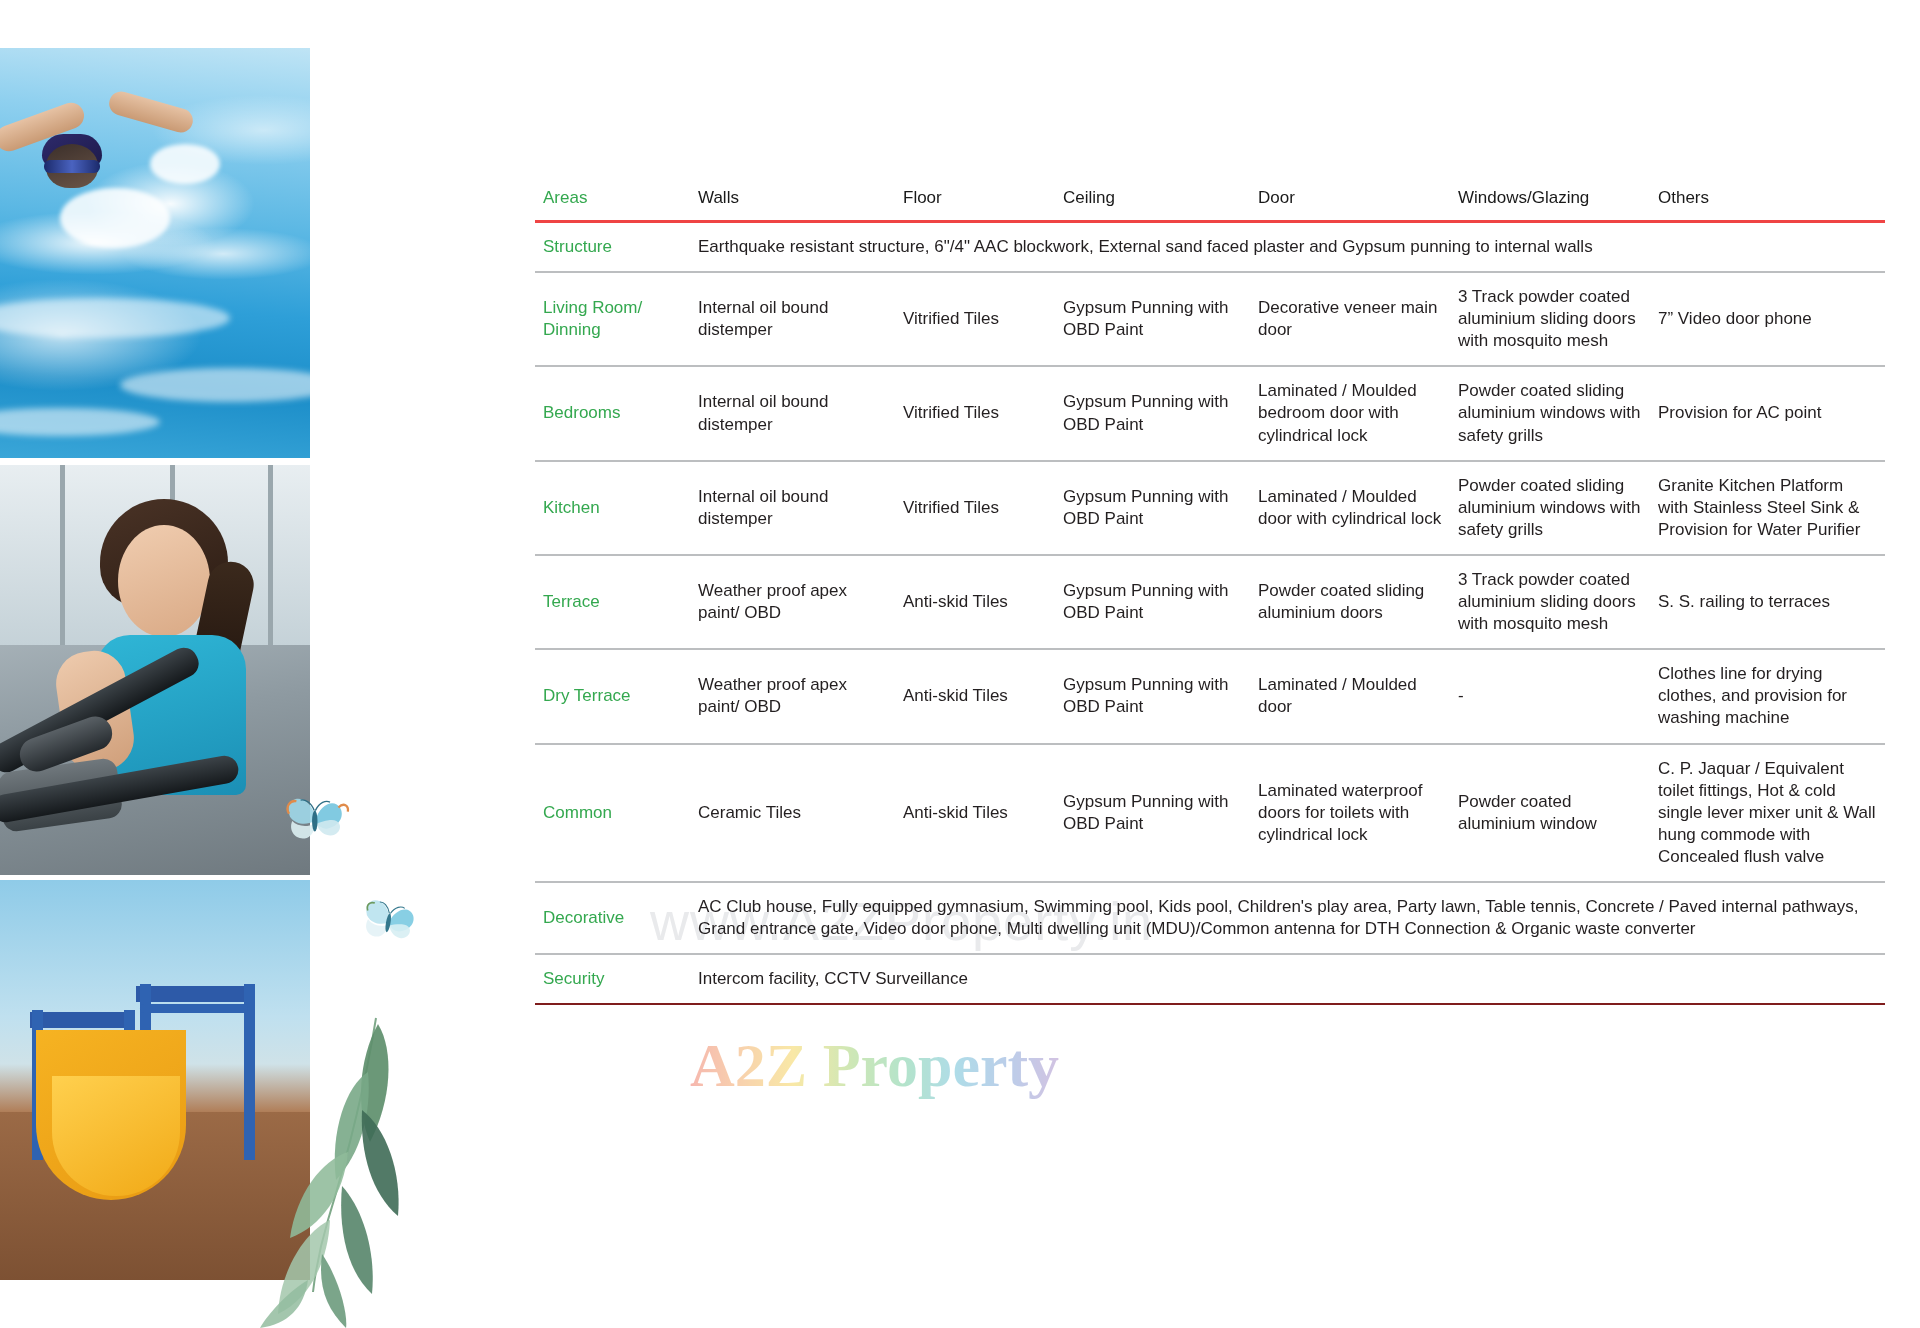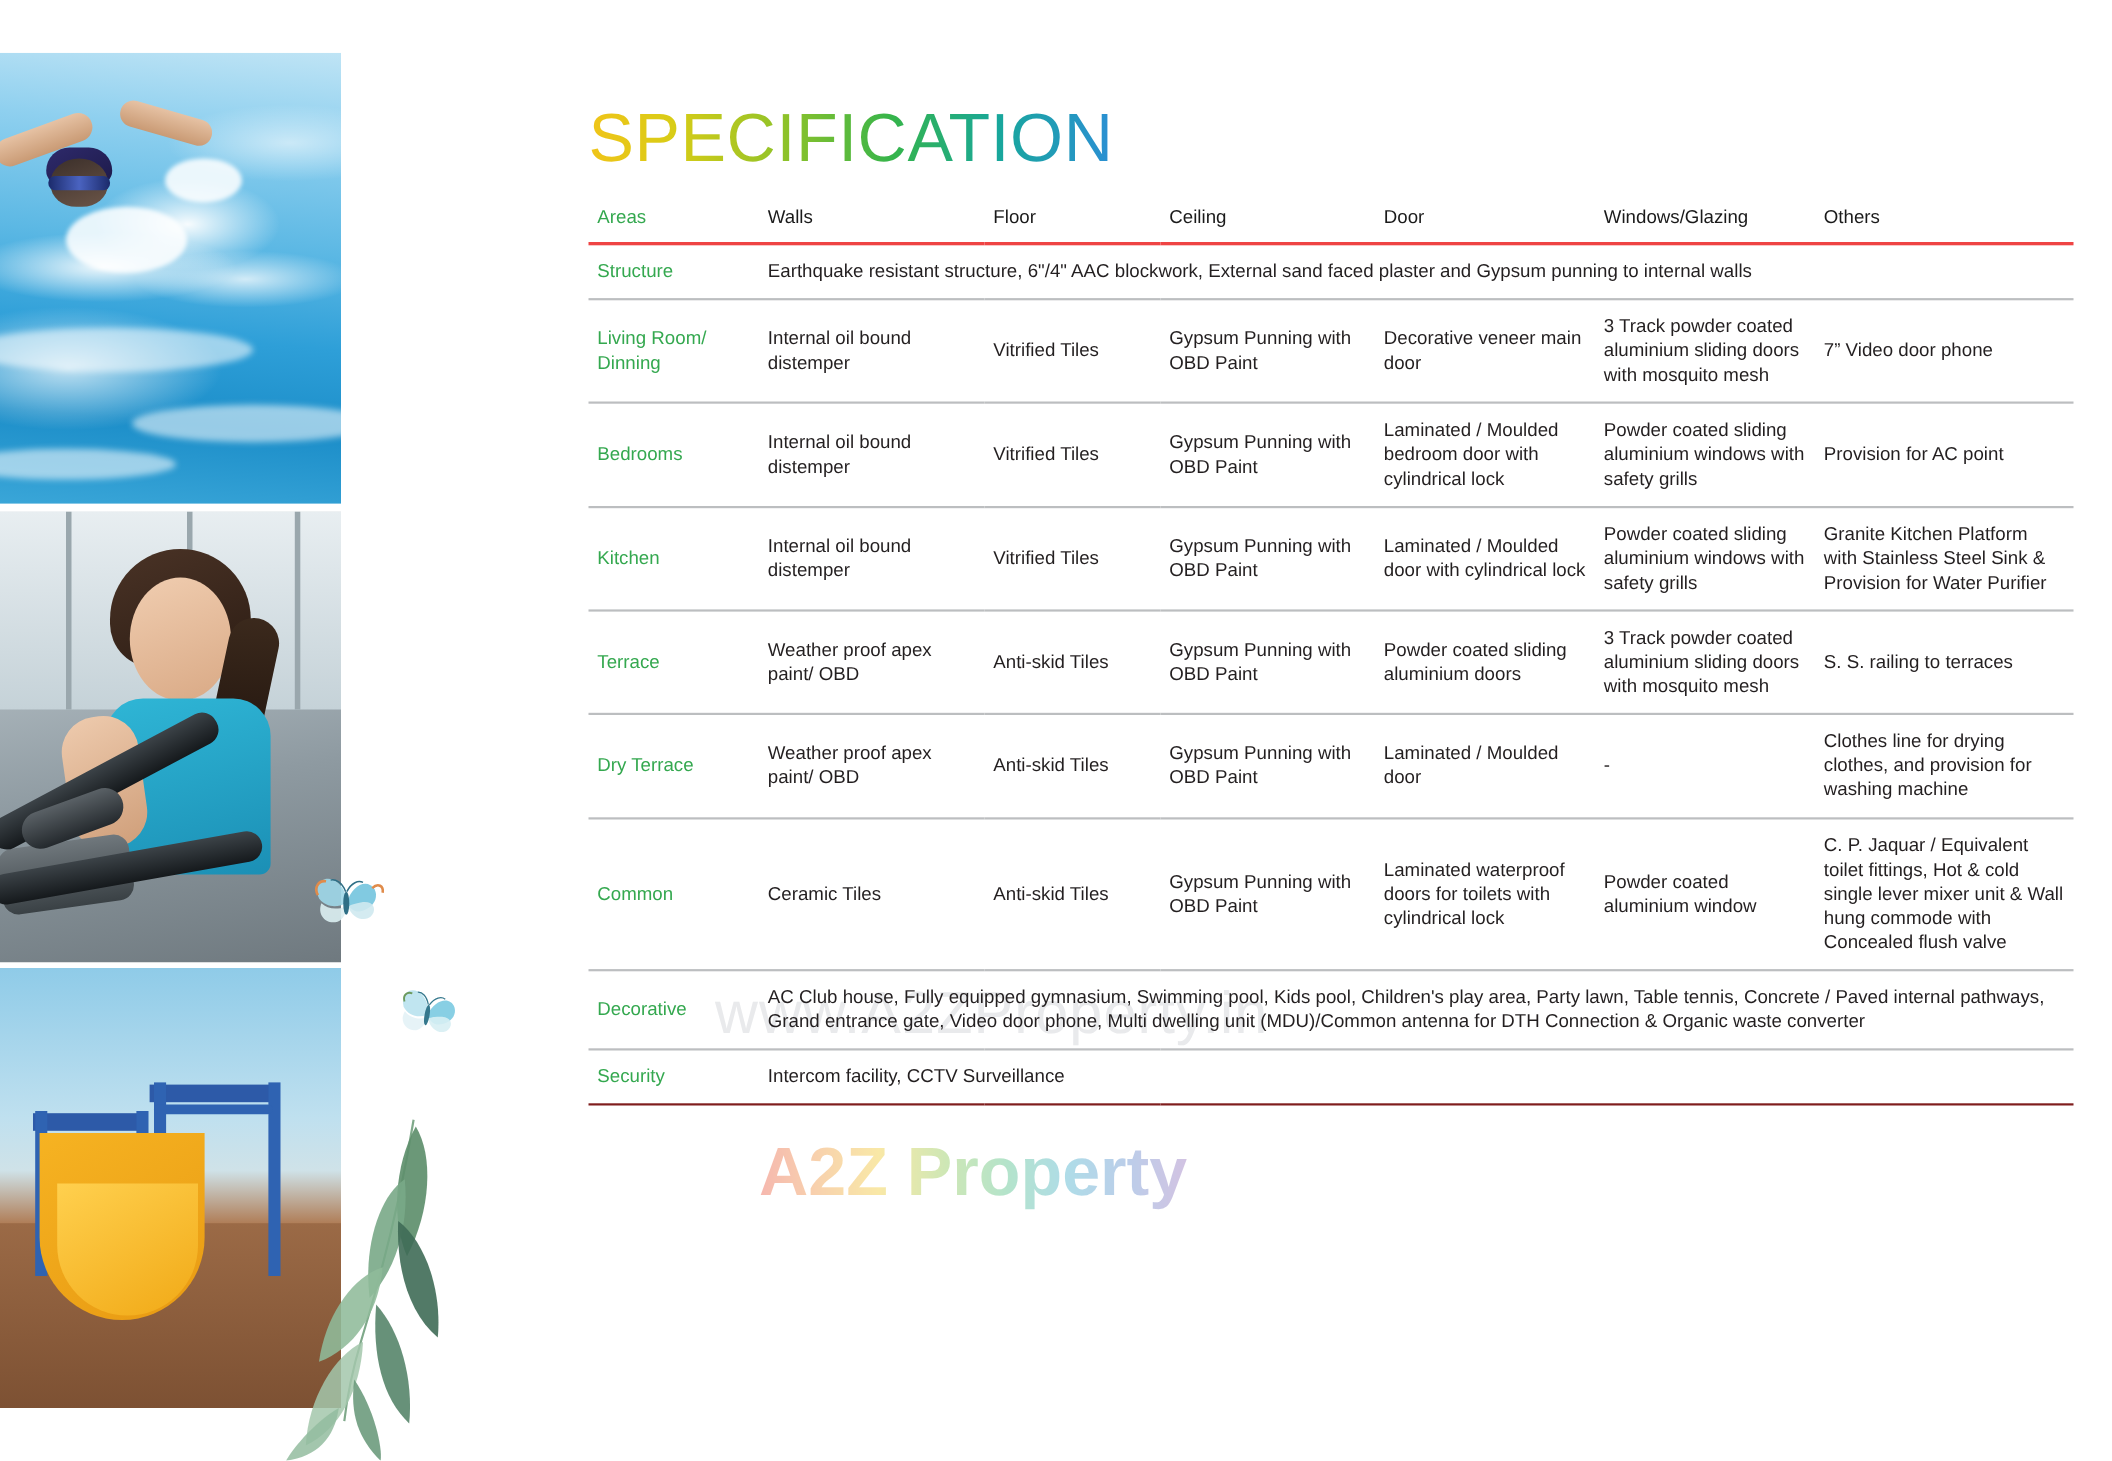--- a/index.html
+++ b/index.html
@@ -127,21 +127,21 @@
     white-space:nowrap;
   }
   #watermark-main{
     position:absolute;left:650px;top:890px;font-size:54px;color:#e9eaec;
     letter-spacing:1px;white-space:nowrap;user-select:none;
   }
   #watermark-sub{
     position:absolute;left:690px;top:1030px;font-size:62px;font-weight:700;white-space:nowrap;
     user-select:none;opacity:.38;
     background:linear-gradient(90deg,#e8452f 0%,#ee8b2a 14%,#f0c419 28%,#7ec241 44%,#3cb878 58%,#2fa5c4 72%,#4f7fc8 86%,#8b63b5 100%);
-    -webkit-background-clip:text;background-clip:text;color:transparent;
+    -webkit-background-clip:text;background-clip:text;color:transparent;font-family:Liberation Serif, serif;
   }
 
   
   table#spec-table{
     position:absolute;left:535px;top:178px;width:1350px;
     border-collapse:collapse;table-layout:fixed;
   }
   #spec-table th{
     text-align:left;font-size:17px;font-weight:400;color:#1a1a1a;
     padding:10px 8px 12px 8px;border-bottom:3px solid #ef4444;vertical-align:bottom;
@@ -243,21 +243,20 @@
     <path d="M142 474 C160 500 168 536 166 548 C146 528 138 506 142 474 Z" fill="#6d9b7d" opacity=".9"></path>
     <path d="M128 500 C104 514 84 540 80 548 C108 544 124 528 128 500 Z" fill="#93bc9f" opacity=".85"></path>
   </g>
 </svg>
 
 <div id="content">
 
   <div id="watermark-main">www.A2ZProperty.in</div>
   <div id="watermark-sub">A2Z Property</div>
 
-  <h1 id="page-title">SPECIFICATION</h1>
 
   <table id="spec-table">
     <colgroup>
       <col class="c1">
         <col class="c2">
         <col class="c3">
         <col class="c4">
         <col class="c5">
         <col class="c6">
         <col class="c7">

